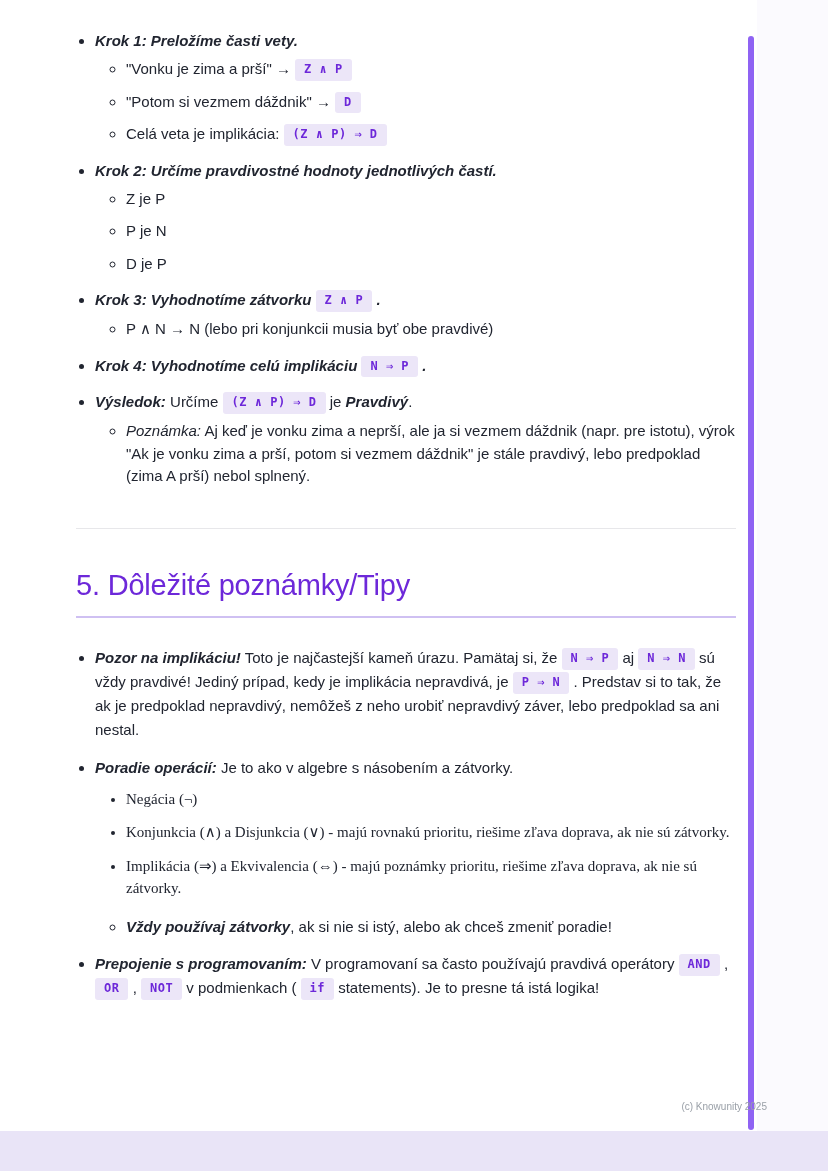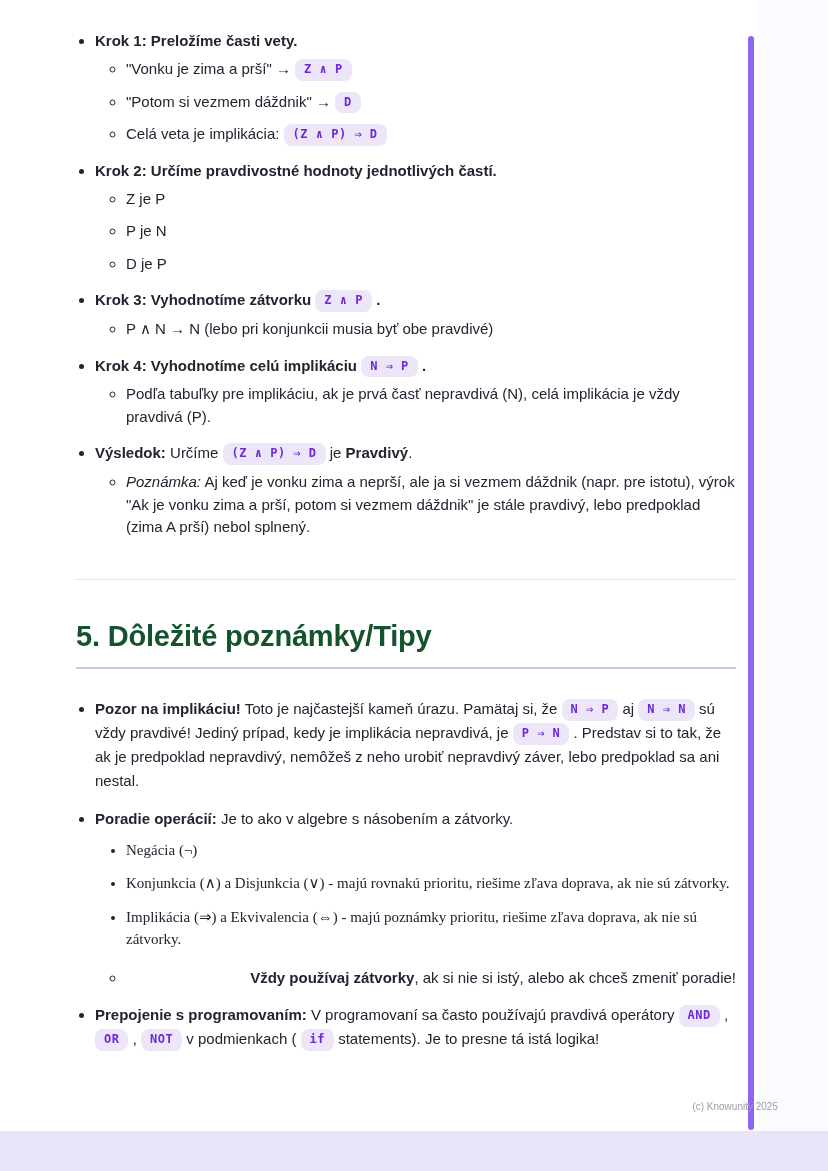--- a/index.html
+++ b/index.html
@@ -10,46 +10,46 @@
     font-family: "Liberation Sans", "DejaVu Sans", sans-serif;
     font-size: 15px; color: #212530;
   }
   .content { position: absolute; left: 76px; top: 30px; width: 660px; }
 
   ul { margin: 0; }
   .lvl1 { padding-left: 19px; list-style-type: disc; }
   .lvl1 > li { margin-bottom: 14px; line-height: 1.45; }
   .lvl2 { padding-left: 31px; list-style-type: circle; margin-top: 6px; }
   .lvl2 > li { margin-bottom: 10px; line-height: 1.5; }
-  b { font-weight: 700; }
+  b { font-weight: 700; font-style: italic; }
   i { font-style: italic; }
 
   .badge {
     display: inline-block; background: #ece6f8; color: #6d28d9;
     font-family: "DejaVu Sans Mono", "Liberation Mono", monospace;
     font-size: 12px; font-weight: 700; letter-spacing: 0.5px;
-    padding: 2px 9px 3px; border-radius: 8px; line-height: 1.4;
+    padding: 2px 9px 3px; border-radius: 3px; line-height: 1.4;
     vertical-align: 1px; white-space: nowrap;
   }
 
   hr.divider { border: none; border-top: 1px solid #e7e7ea; margin: 40px 0 0 0; }
-  h2.heading { color: #14532d; font-size: 29px; font-weight: 700; margin: 40px 0 0 0; letter-spacing: -0.2px; }
+  h2.heading { color: #6d28d9; font-size: 29px; font-weight: 400; margin: 40px 0 0 0; letter-spacing: -0.2px; }
   .heading-rule { height: 2px; background: #cfc0f2; margin-top: 14px; }
 
   .tips { margin-top: 28px; }
   .tips > li { margin-bottom: 14px; line-height: 1.6; }
   .ops { list-style-type: disc; margin-top: 8px; }
   .ops > li { margin-bottom: 11px; line-height: 1.5; font-family: Liberation Serif, serif; }
   .note-list { list-style-type: circle; margin-top: 16px; padding-left: 31px; }
-  .note-list > li { line-height: 1.5; text-align: right; }
+  .note-list > li { line-height: 1.5; }
 
   .right-gutter { position: absolute; left: 757px; top: 0; width: 71px; height: 1131px; background: #fbfafe; z-index: 1; }
   .scrollbar-thumb { position: absolute; left: 748px; top: 36px; width: 6px; height: 1094px; background: #8f63f3; border-radius: 3px; z-index: 2; }
   .bottom-strip { position: absolute; left: 0; top: 1131px; width: 828px; height: 40px; background: #e9e4f7; z-index: 1; }
-  .footer-credit { position: absolute; right: 50px; top: 1101px; font-size: 10px; color: #9aa0a8; z-index: 3; }
+  .footer-credit { position: absolute; right: 61px; top: 1101px; font-size: 10px; color: #9aa0a8; z-index: 3; }
 </style>
 </head>
 <body>
 
 <div class="content">
 
   <ul class="lvl1">
 
     <li>
       <b>Krok 1: Preložíme časti vety.</b>
@@ -84,23 +84,20 @@
       <b>.</b>
       <ul class="lvl2">
         <li>P ∧ N → N (lebo pri konjunkcii musia byť obe pravdivé)</li>
       </ul>
     </li>
 
     <li>
       <b>Krok 4: Vyhodnotíme celú implikáciu</b>
       <span class="badge">N ⇒ P</span>
       <b>.</b>
-      <ul class="lvl2">
-        <li>Podľa tabuľky pre implikáciu, ak je prvá časť nepravdivá (N), celá implikácia je vždy pravdivá (P).</li>
-      </ul>
     </li>
 
     <li>
       <b>Výsledok:</b>
       <span>Určíme</span>
       <span class="badge">(Z ∧ P) ⇒ D</span>
       <span>je</span>
       <b>Pravdivý</b><span>.</span>
       <ul class="lvl2">
         <li>

